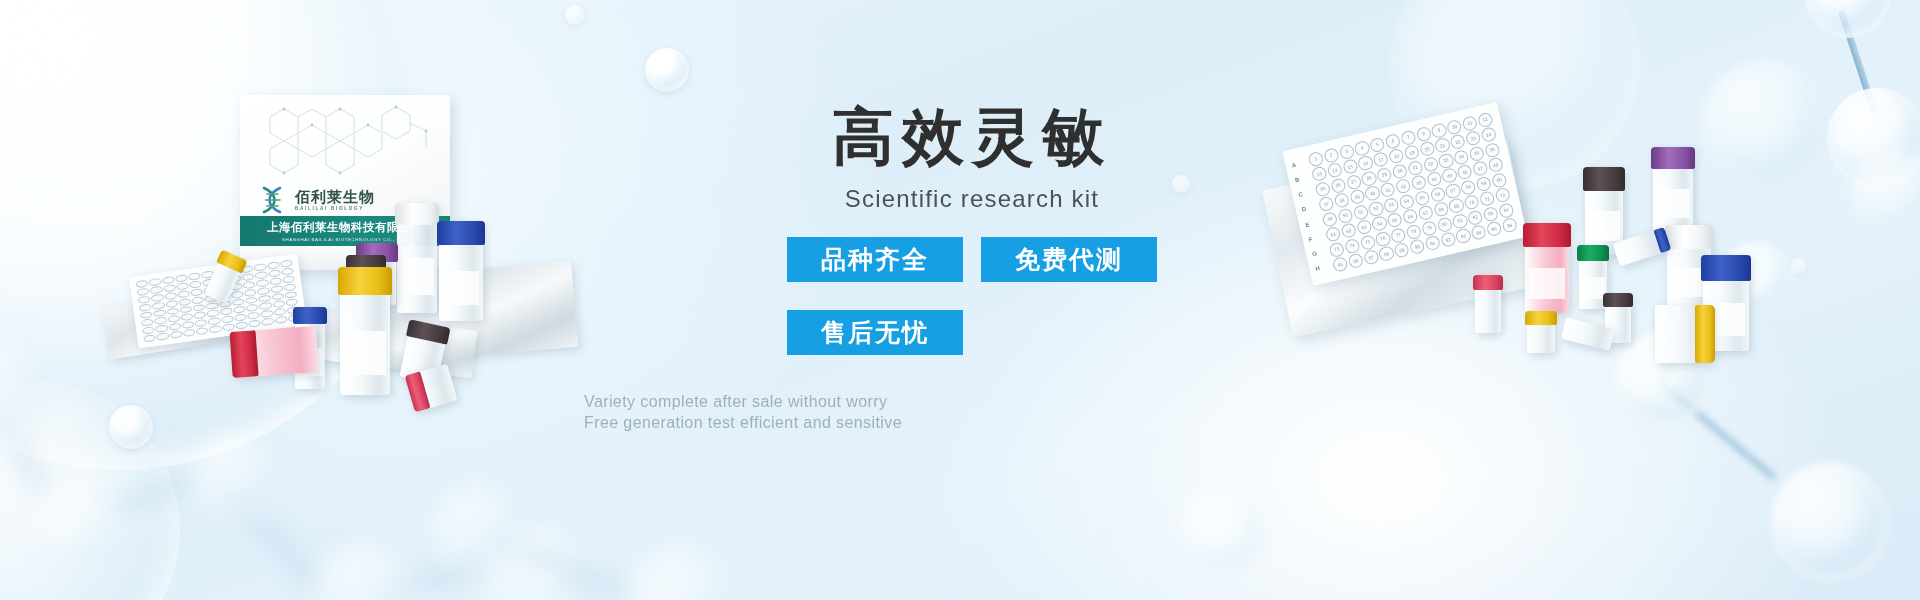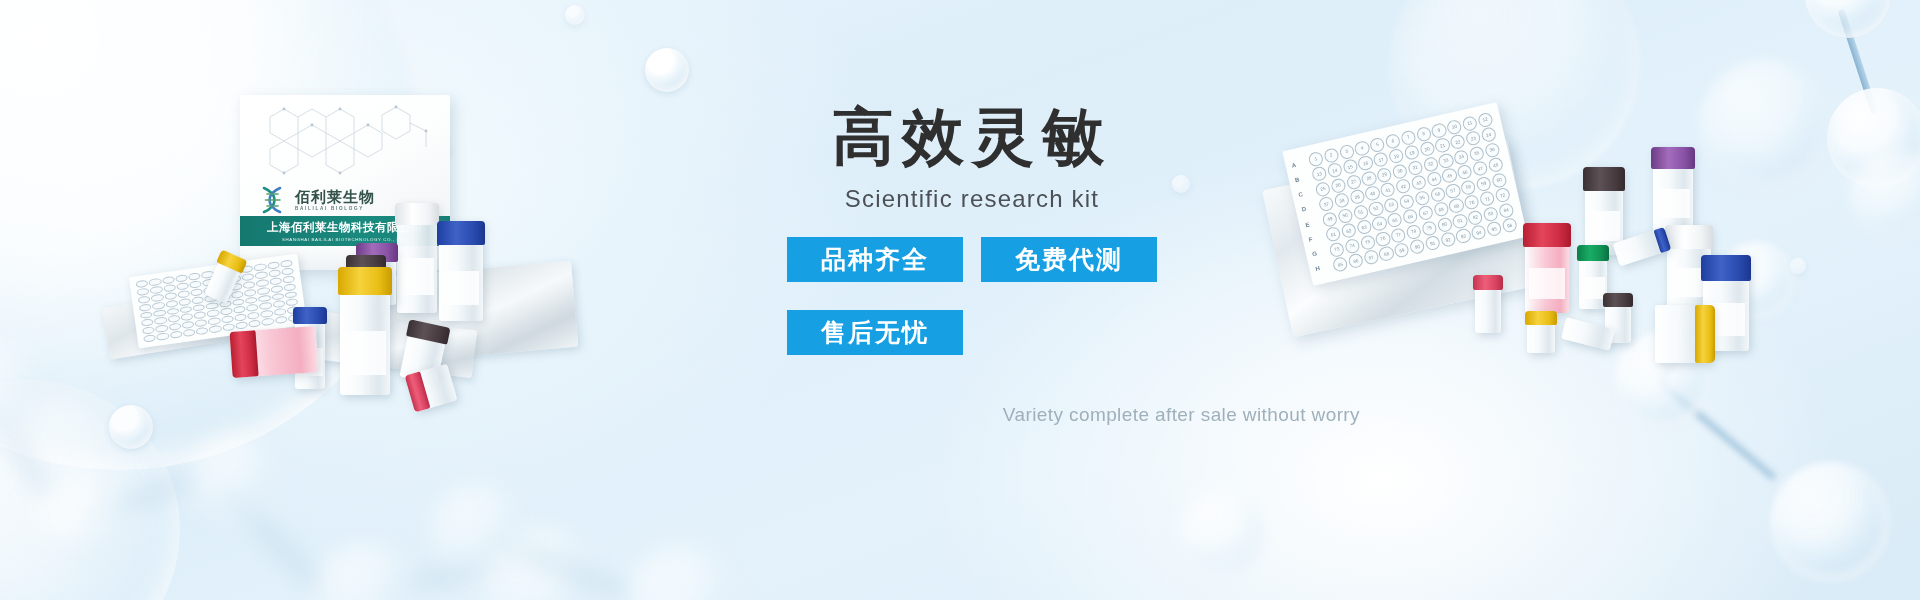--- a/index.html
+++ b/index.html
@@ -139,22 +139,22 @@
   }
   .badges {
     margin-top:24px; margin-left:24px; display:grid; grid-template-columns:176px 176px;
     gap:28px 18px; justify-content:center;
   }
   .badge {
     height:45px; background:#169fe3; color:#ffffff; display:flex; align-items:center;
     justify-content:center; font-size:25px; font-weight:700; letter-spacing:2px;
   }
   .tagline {
-    margin-top:47px; margin-left:24px; text-align:right;
-    color:#9fb0bb; font-size:19px; line-height:1.33; letter-spacing:.4px;
+    margin-top:36px; margin-left:24px; text-align:left;
+    color:#9fb0bb; font-size:16px; line-height:1.33; letter-spacing:.4px;
   }
 </style>
 </head>
 <body>
 
 <div class="banner">
 
   <div class="decor">
 
     <div class="bigbubble b1"></div>
@@ -580,16 +580,17 @@
     <div class="subtitle">Scientific research kit</div>
 
     <div class="badges">
       <div class="badge">品种齐全</div>
       <div class="badge">免费代测</div>
       <div class="badge">售后无忧</div>
     </div>
 
     <div class="tagline">
       <div>Variety complete after sale without worry</div>
+      <div>Free generation test efficient and sensitive</div>
     </div>
   </div>
 
 </div>
 
 </body></html>

